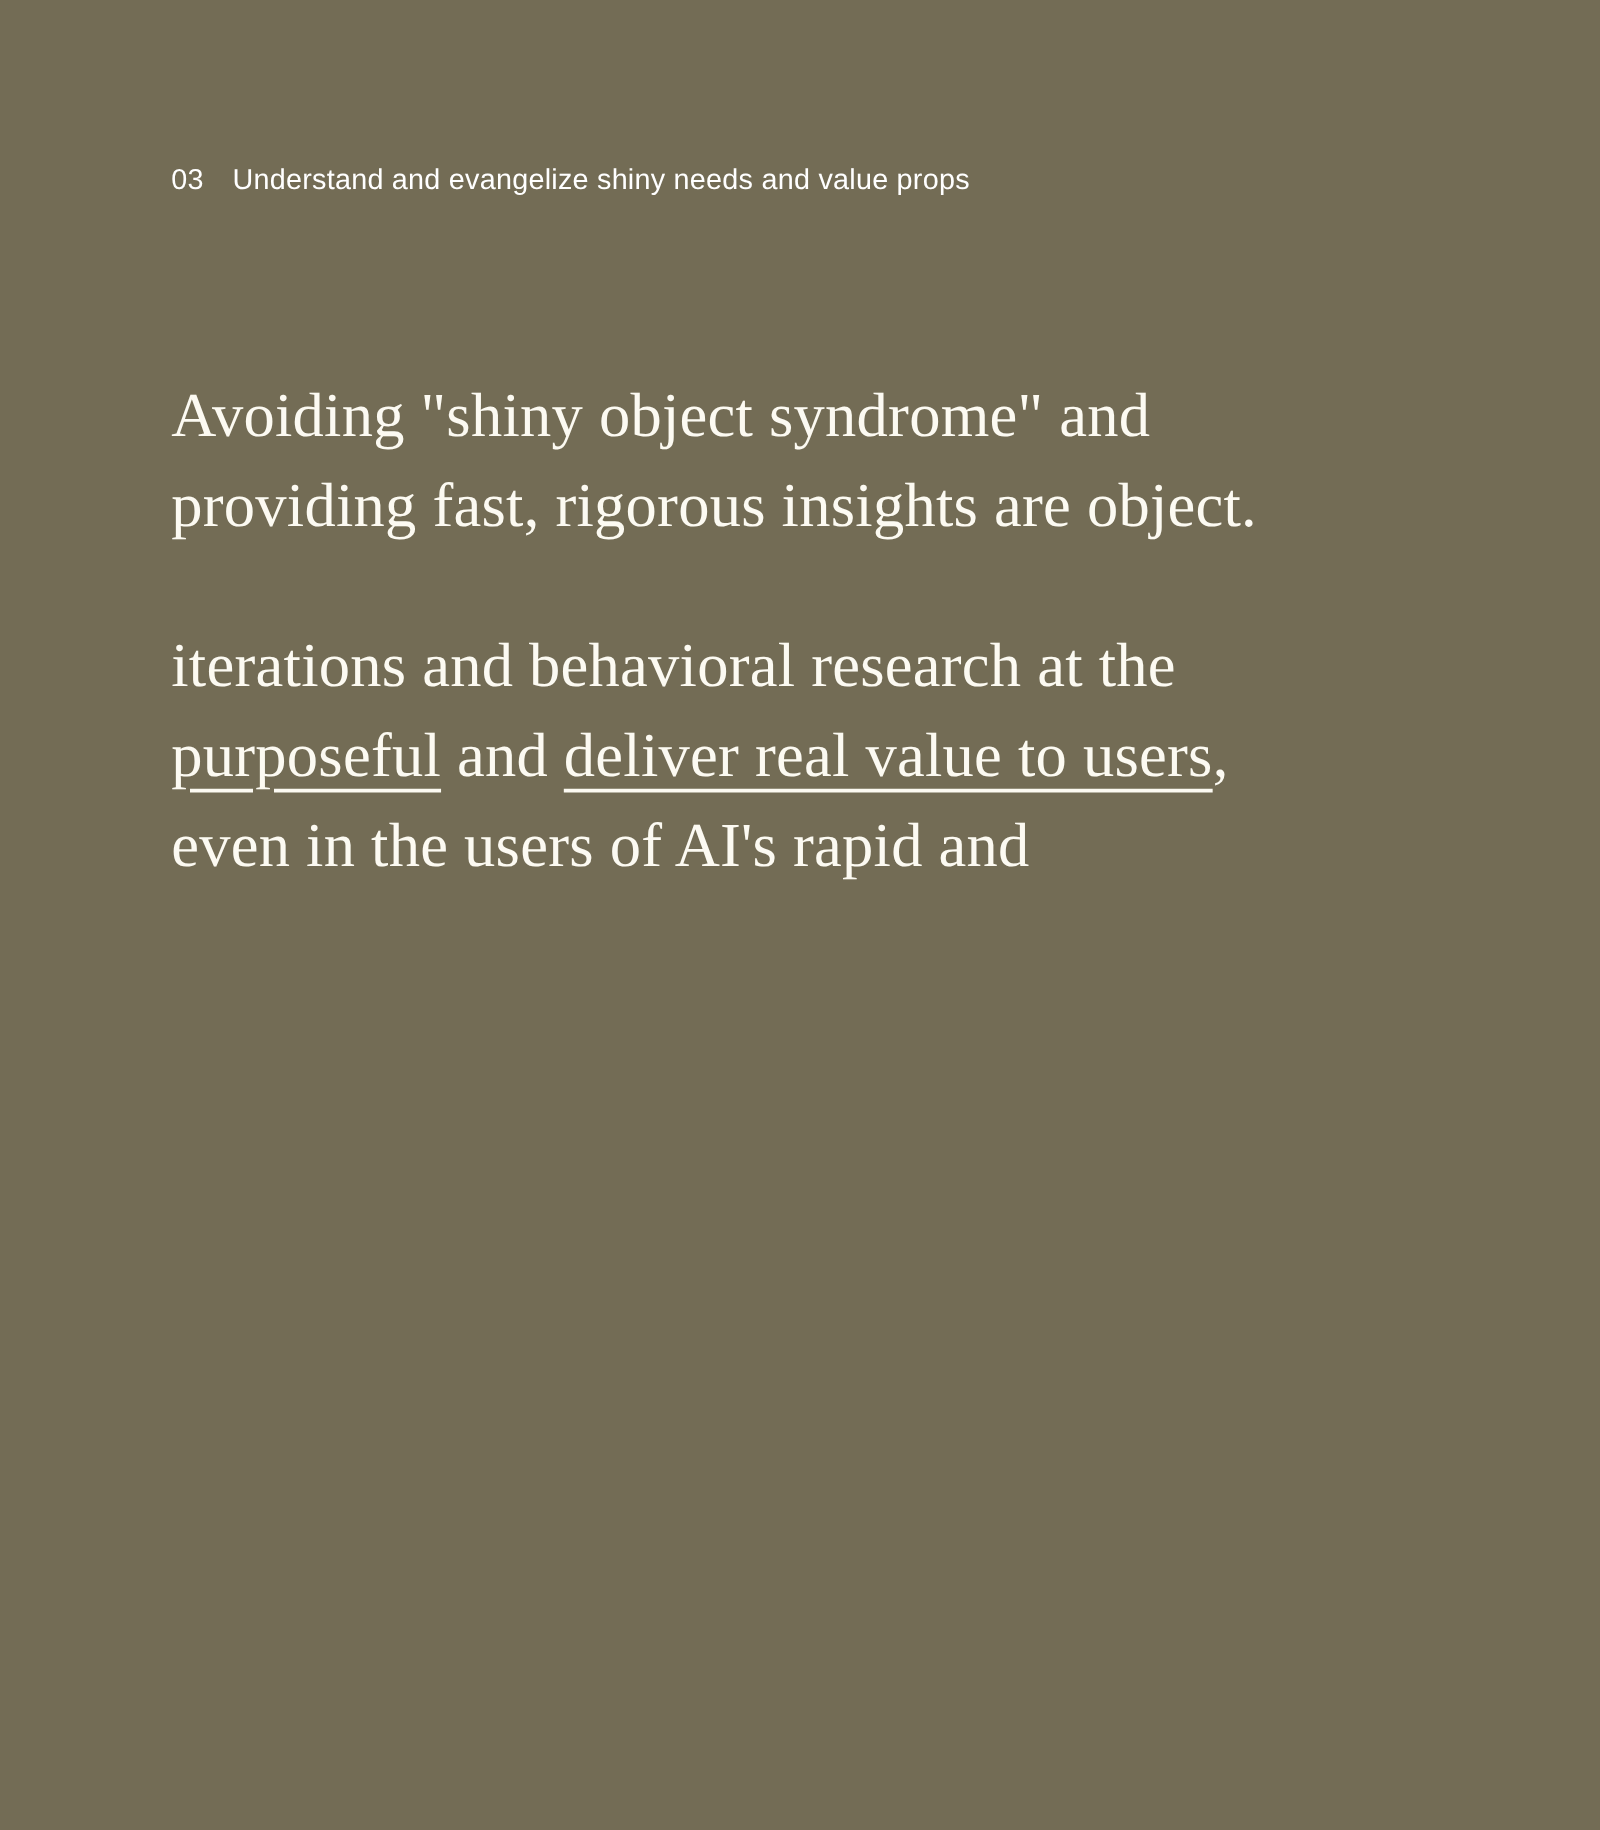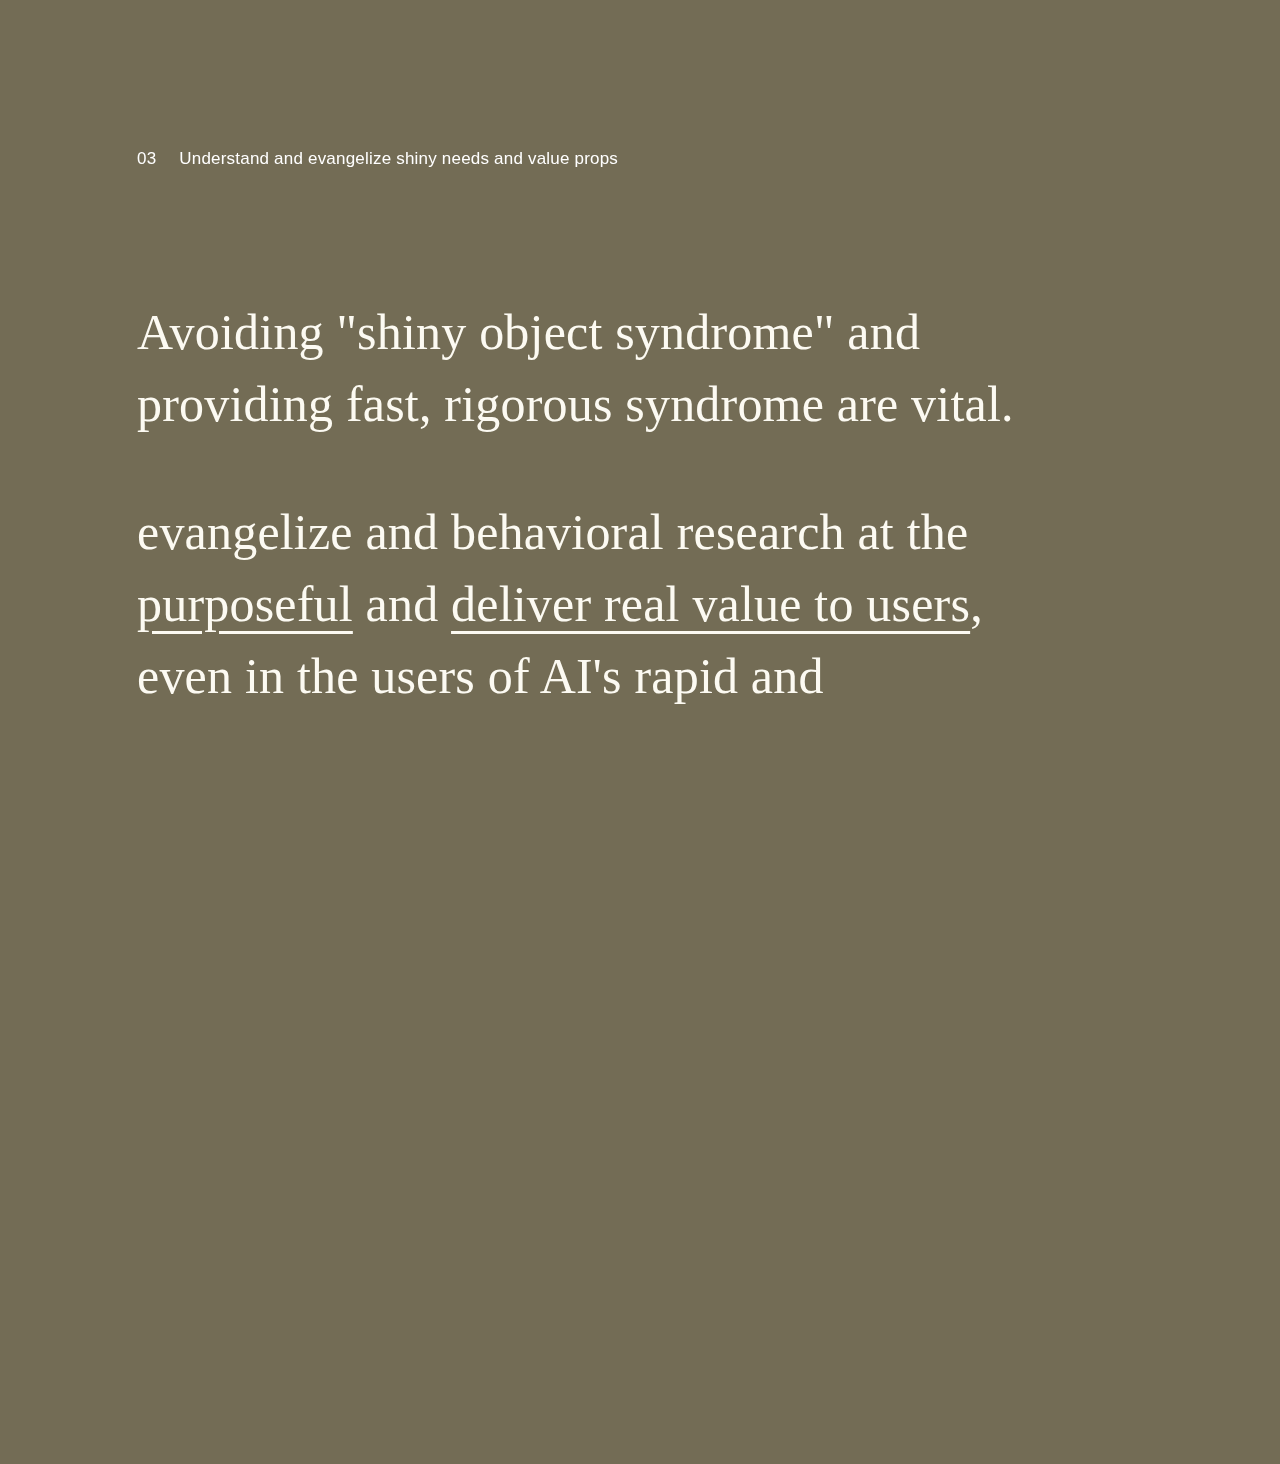--- a/index.html
+++ b/index.html
@@ -15,25 +15,24 @@
     font-family: "Liberation Sans", sans-serif;
   }
   .slide-header {
     position: absolute;
     left: 137px;
     top: 130px;
     display: flex;
     align-items: flex-start;
     color: #FFFFFF;
     font-family: "Liberation Sans", sans-serif;
-    font-size: 17px;
+    font-size: 23px;
     font-weight: 400;
     letter-spacing: 0.2px;
     white-space: nowrap;
-    margin-top: 19px;
   }
   .slide-header .section-number {
     margin-right: 23px;
   }
   .slide-body {
     position: absolute;
     left: 137px;
     top: 296px;
     width: 960px;
     font-family: "Liberation Serif", serif;
@@ -70,20 +69,20 @@
 <body style="background: rgb(115, 108, 85);">
 
 <header class="slide-header" style="color: rgb(255, 255, 255);">
   <span class="section-number">03</span>
   <span class="section-title">Understand and evangelize shiny needs and value props</span>
 </header>
 
 <main class="slide-body" style="color: rgb(252, 250, 242);">
   <p class="statement">
     <span class="text-line">Avoiding "shiny object syndrome" and</span>
-    <span class="text-line">providing fast, rigorous syndrome are vital.</span>
+    <span class="text-line">providing fast, rigorous insights are object.</span>
   </p>
   <p class="detail">
-    <span class="text-line">evangelize and behavioral research at the</span>
+    <span class="text-line">iterations and behavioral research at the</span>
     <span class="text-line"><span class="inline-link">purposeful</span><span class="plain-seg"> and </span><span class="inline-link">deliver real value to users</span><span class="plain-seg">,</span></span>
     <span class="text-line">even in the users of AI's rapid and</span>
   </p>
 </main>
 
 </body></html>

